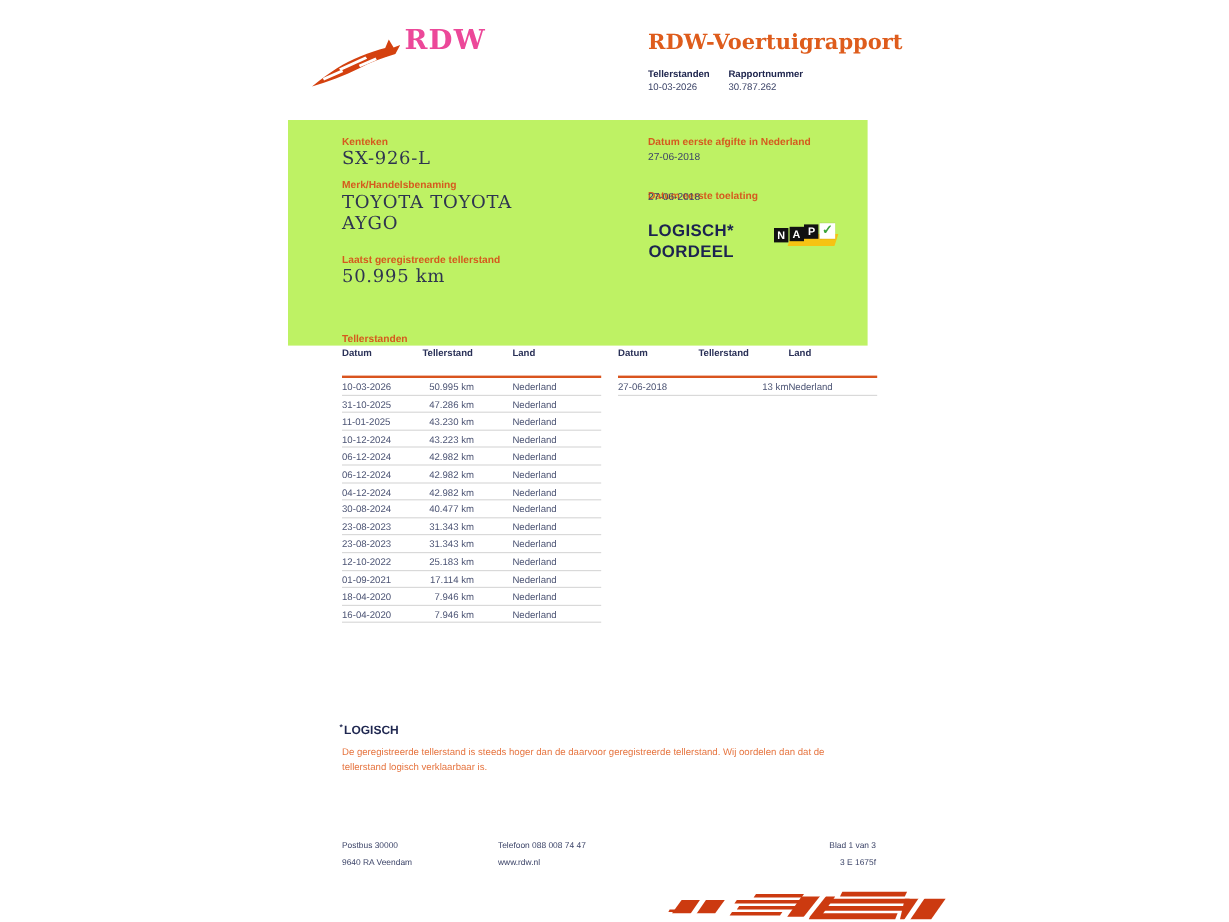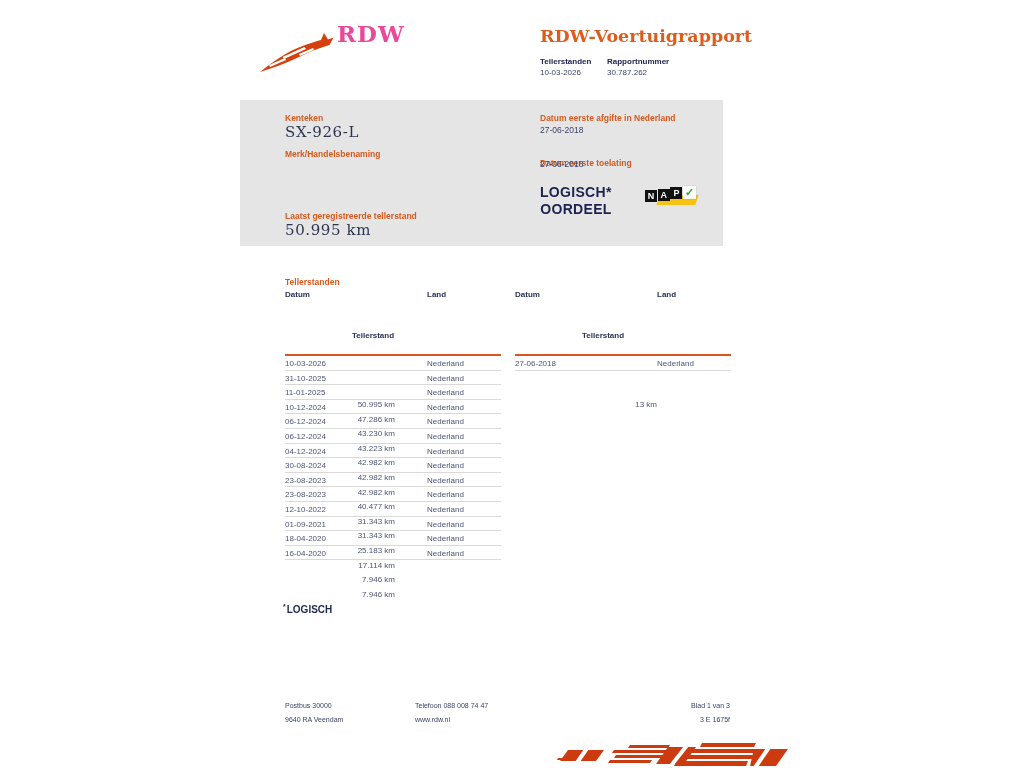--- a/index.html
+++ b/index.html
@@ -18,21 +18,21 @@
   }
   .doc-title {
     left:540px; top:26px; font-family:"DejaVu Serif", serif;
     font-size:17.5px; font-weight:600; color:#de5c1c;
   }
   .meta-label { top:57px; font-size:8px; font-weight:bold; color:#20274f; }
   .meta-value { top:68px; font-size:8px; color:#3c4468; }
   .mx1 { left:540px; } .mx2 { left:607px; }
 
   
-  .summary-box { left:240px; top:100px; width:483px; height:146px; background:#e5e5e5; }
+  .summary-box { left:240px; top:100px; width:483px; height:188px; background:#bef264; }
   .olabel { position:absolute; font-size:8.5px; font-weight:bold; color:#d55a1e; white-space:nowrap; }
   .serif-val {
     position:absolute; font-family:"DejaVu Serif", serif; font-size:15px;
     color:#2e3450; letter-spacing:0.6px; line-height:18px;
   }
   .small-val { position:absolute; font-size:8.5px; color:#3c4468; }
   .oordeel {
     position:absolute; left:300px; top:84px; font-size:14px; font-weight:bold;
     color:#1c2350; line-height:17px; letter-spacing:0.3px;text-align:right;
   }
@@ -53,21 +53,21 @@
   
   .tbl-title { left:285px; top:277px; font-size:8.5px; font-weight:bold; color:#d55a1e; }
   .tbl { position:absolute; top:290px; width:216px; }
   .tbl-left  { left:285px; }
   .tbl-right { left:515px; }
   .thead { display:flex; border-bottom:2px solid #d9541e; padding-bottom:14px;
     font-size:8px; font-weight:bold; color:#2a3158; }
   .trow { display:flex; border-bottom:1px solid #d9d9d9; padding:3px 0 2px 0;
     font-size:8px; color:#4c5474; height:14.6px; }
   .c0 { width:67px; text-align:left; }
-  .c1 { width:75px; text-align:right; white-space:nowrap;margin-top:41px; }
+  .c1 { width:75px; text-align:right; white-space:nowrap; }
   .c2 { flex:1; text-align:left; }
   .tbl-left .trow .c1 { padding-right:32px; }
 
   
   .footnote-title { left:283px; top:603px; font-size:10px; font-weight:bold; color:#1f2750; }
   .footnote-title sup { font-size:7px; vertical-align:4px; margin-right:1px; }
   .footnote-text { left:285px; top:620px; width:436px; font-size:8px;
     color:#e6743f; line-height:13px; }
 
   
@@ -96,20 +96,21 @@
   <div class="abs meta-label mx1">Tellerstanden</div>
   <div class="abs meta-label mx2">Rapportnummer</div>
   <div class="abs meta-value mx1">10-03-2026</div>
   <div class="abs meta-value mx2">30.787.262</div>
 
   <div class="abs summary-box">
     <div class="olabel" style="left:45px; top:13px;">Kenteken</div>
     <div class="serif-val" style="left:45px; top:23px;">SX-926-L</div>
 
     <div class="olabel" style="left:45px; top:49px;">Merk/Handelsbenaming</div>
+    <div class="serif-val" style="left:45px; top:59px; width:150px;">TOYOTA TOYOTA AYGO</div>
 
     <div class="olabel" style="left:45px; top:111px;">Laatst geregistreerde tellerstand</div>
     <div class="serif-val" style="left:45px; top:121px;">50.995 km</div>
 
     <div class="olabel" style="left:300px; top:13px;">Datum eerste afgifte in Nederland</div>
     <div class="small-val" style="left:300px; top:25px;">27-06-2018</div>
 
     <div class="olabel" style="left:300px; top:47px;margin-top:11px;">Datum eerste toelating</div>
     <div class="small-val" style="left:300px; top:59px;">27-06-2018</div>
 
@@ -218,20 +219,21 @@
     <div>
         <div class="trow">
           <div class="c0">27-06-2018</div>
           <div class="c1">13 km</div>
           <div class="c2">Nederland</div>
         </div>
       </div>
   </div>
 
   <div class="abs footnote-title"><sup>*</sup><span>LOGISCH</span></div>
+  <div class="abs footnote-text">De geregistreerde tellerstand is steeds hoger dan de daarvoor geregistreerde tellerstand. Wij oordelen dan dat de tellerstand logisch verklaarbaar is.</div>
 
   <div class="abs foot f-c1 fy1">Postbus 30000</div>
   <div class="abs foot f-c1 fy2">9640 RA Veendam</div>
   <div class="abs foot f-c2 fy1">Telefoon 088 008 74 47</div>
   <div class="abs foot f-c2 fy2">www.rdw.nl</div>
   <div class="abs foot f-r fy1">Blad 1 van 3</div>
   <div class="abs foot f-r fy2">3 E 1675f</div>
 
   <svg class="abs stripes" viewBox="0 0 240 25" xmlns="http://www.w3.org/2000/svg">
     <g fill="#cc3a10">

